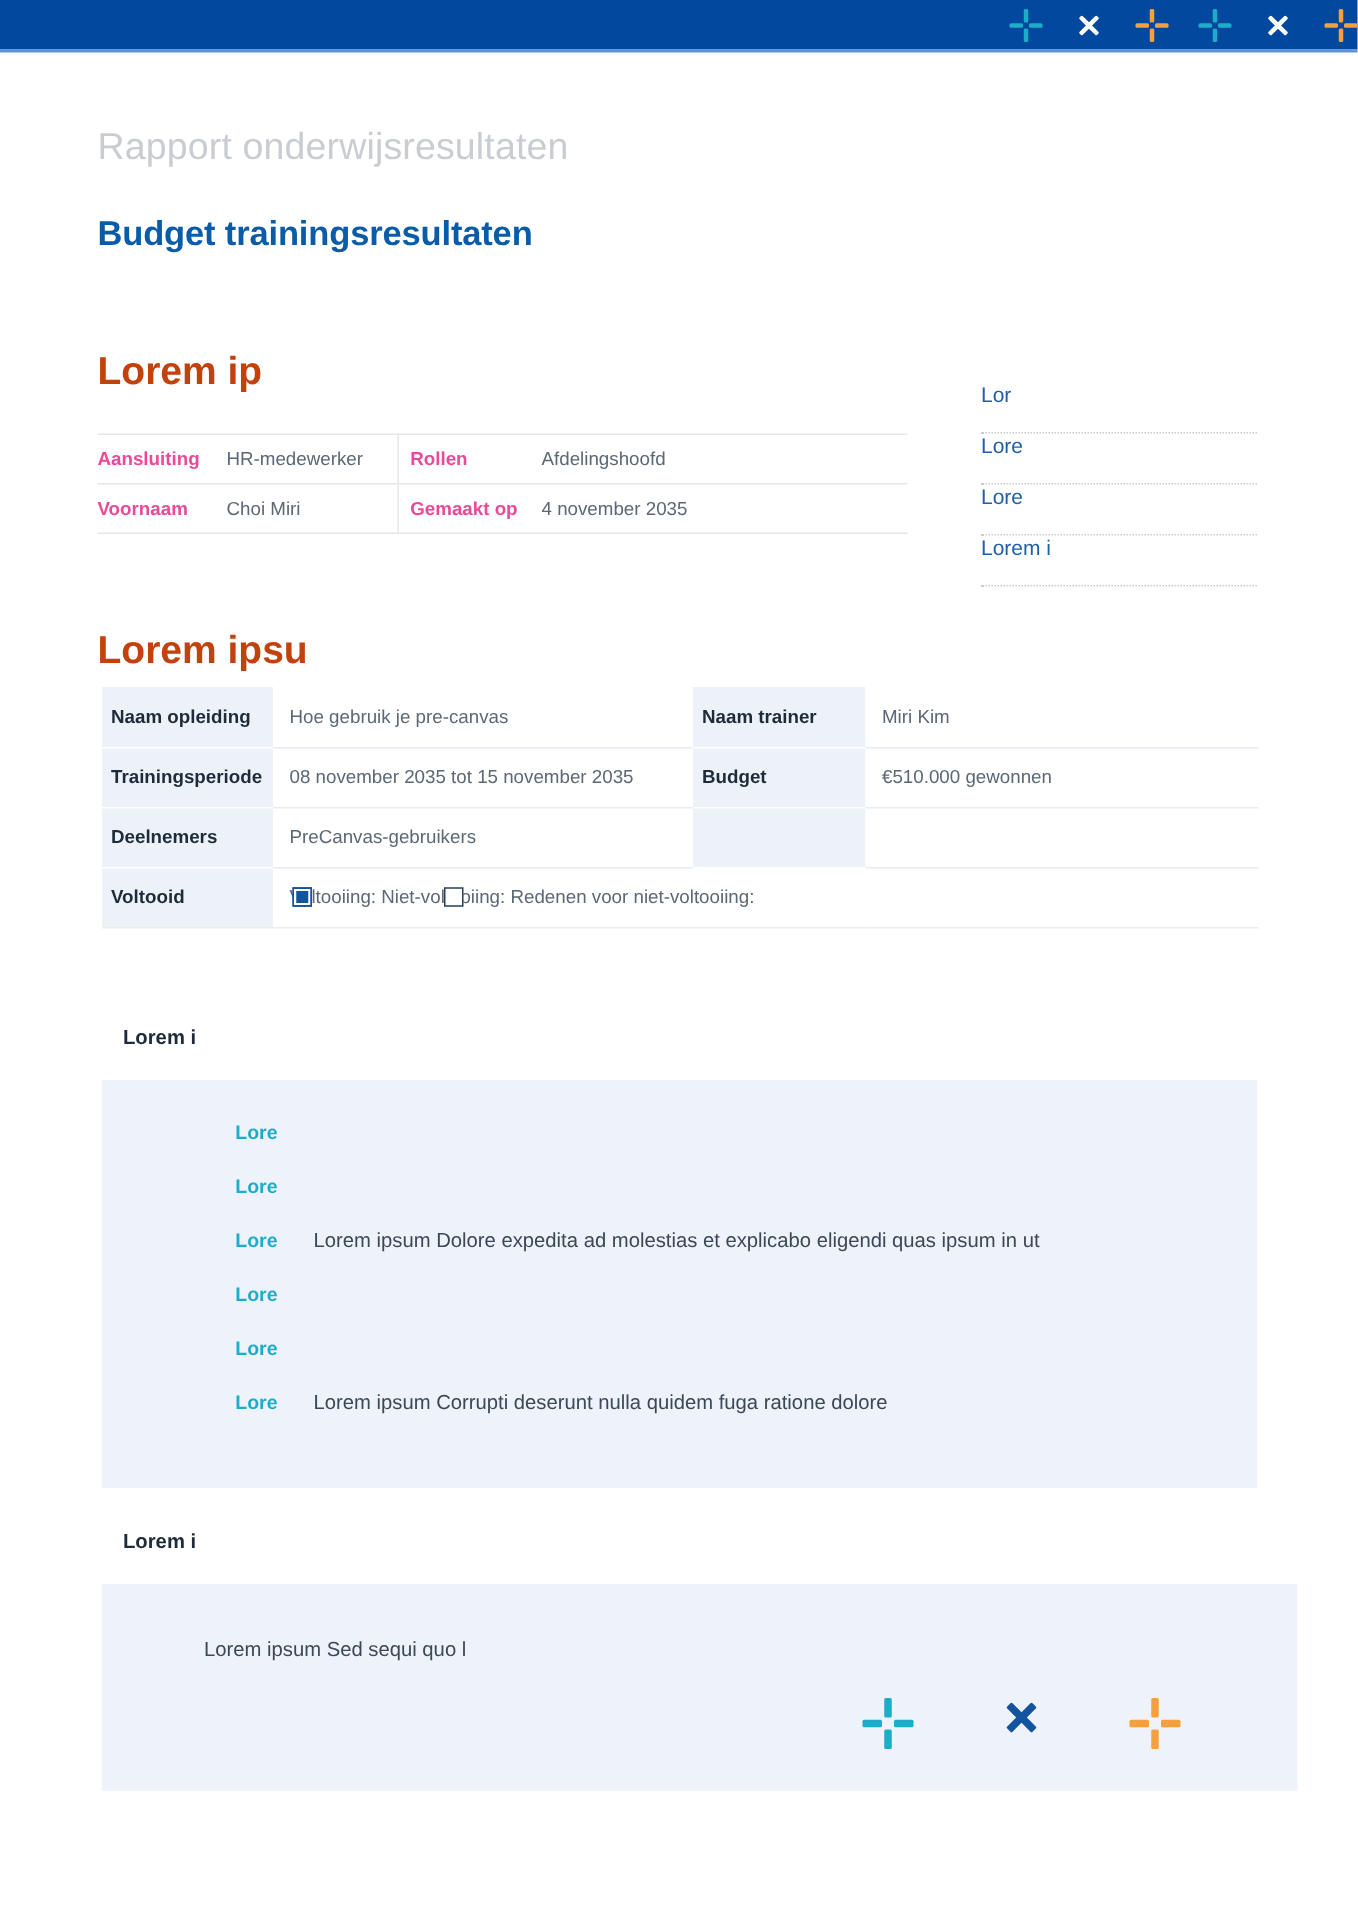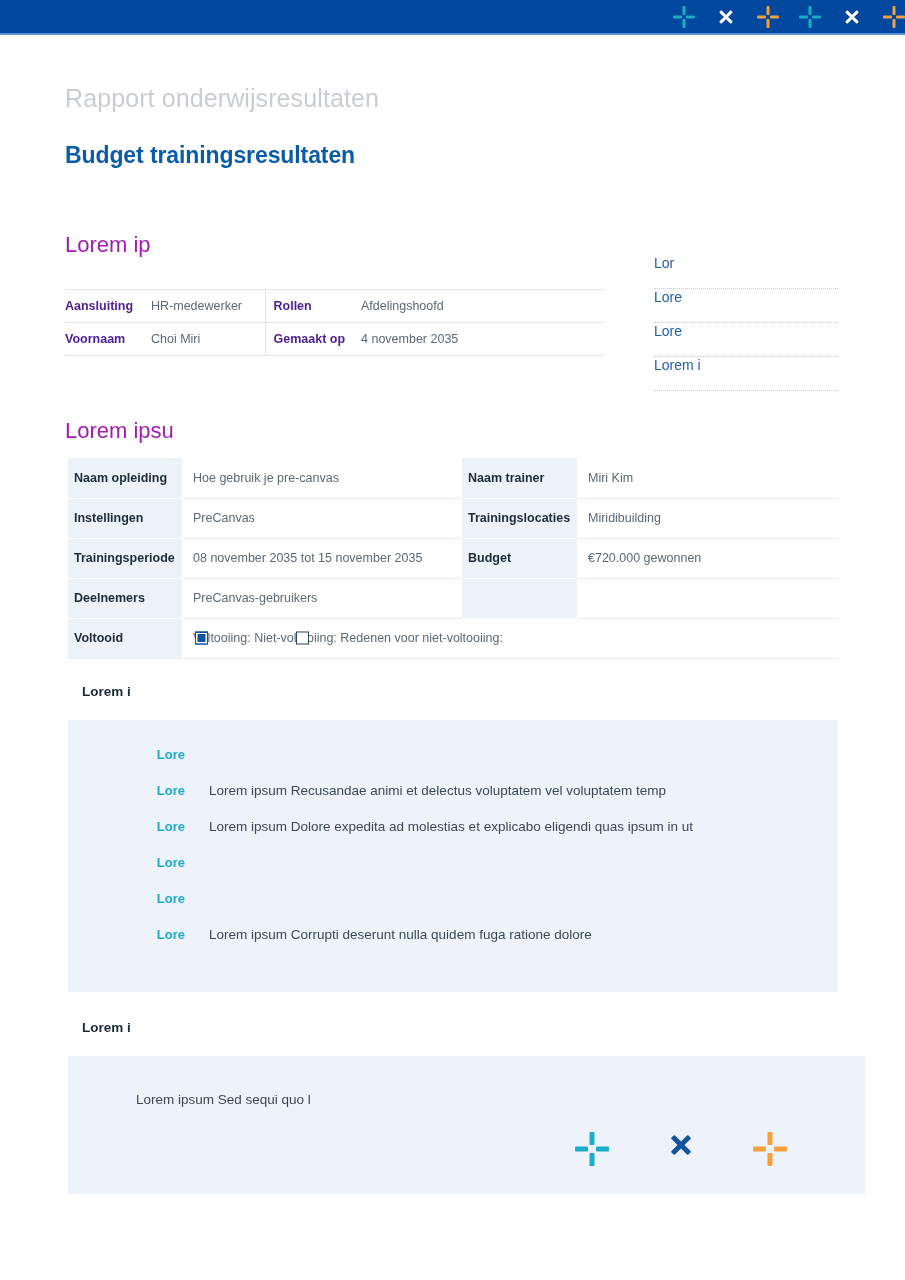--- a/index.html
+++ b/index.html
@@ -89,23 +89,23 @@
     left: 65px; top: 109px;
     font-size: 23px;
     font-weight: 700;
     color: #0a5ca8;
     letter-spacing: -0.1px;
     white-space: nowrap;
   }
 
   .sec-title {
     position: absolute;
-    font-size: 22px;
-    font-weight: 400;
-    color: #a21caf;
+    font-size: 26px;
+    font-weight: 700;
+    color: #c2410c;
     white-space: nowrap;
   }
   .sec-title.s1 { left: 65px; top: 199px; }
   .sec-title.s2 { left: 65px; top: 385px; }
 
   
   .tbl1 {
     position: absolute;
     left: 65px; top: 256px;
     width: 540px;
@@ -115,21 +115,21 @@
   .tbl1 td {
     height: 33px;
     font-size: 12.5px;
     border-top: 1px solid #e3e7ec;
     border-bottom: 1px solid #e3e7ec;
     vertical-align: middle;
     padding: 0;
   }
   .tbl1 td.k {
     font-weight: 700;
-    color: #4c1d95;
+    color: #ec4899;
     font-size: 12.5px;
     white-space: nowrap;
     margin-left: 35px;
   }
   .tbl1 td.v {
     color: #5c6875;
     font-weight: 400;
     padding-left: 8px;
   }
   .tbl1 .c1 { width: 78px; }
@@ -356,30 +356,24 @@
 
   <table class="tbl2">
     <tbody id="tbl2-body">
         <tr>
           <td class="k ka">Naam opleiding</td>
           <td class="v va">Hoe gebruik je pre-canvas</td>
           <td class="k kb">Naam trainer</td>
           <td class="v vb">Miri Kim</td>
         </tr>
         <tr>
-          <td class="k ka">Instellingen</td>
-          <td class="v va">PreCanvas</td>
-          <td class="k kb">Trainingslocaties</td>
-          <td class="v vb">Miridibuilding</td>
-        </tr>
-        <tr>
           <td class="k ka">Trainingsperiode</td>
           <td class="v va">08 november 2035 tot 15 november 2035</td>
           <td class="k kb">Budget</td>
-          <td class="v vb">€720.000 gewonnen</td>
+          <td class="v vb">€510.000 gewonnen</td>
         </tr>
         <tr>
           <td class="k ka">Deelnemers</td>
           <td class="v va">PreCanvas-gebruikers</td>
           <td class="blank kb"></td>
           <td class="blank2 vb"></td>
         </tr>
         <tr class="last">
           <td class="k ka">Voltooid</td>
           <td class="v volt-cell" colspan="3"><span class="volt-text">Voltooiing: Niet-voltooiing: Redenen voor niet-voltooiing:</span><span class="cb c-a checked"></span><span class="cb c-b"></span></td>
@@ -388,21 +382,20 @@
   </table>
 
   <div class="sub-title t1">Lorem i</div>
   <div class="panel p1">
     <div class="bullet-rows" id="bullet-rows">
         <div class="bullet">
           <div class="lbl">Lore</div>
         </div>
         <div class="bullet">
           <div class="lbl">Lore</div>
-          <div class="txt">Lorem ipsum Recusandae animi et delectus voluptatem vel voluptatem temp</div>
         </div>
         <div class="bullet">
           <div class="lbl">Lore</div>
           <div class="txt">Lorem ipsum Dolore expedita ad molestias et explicabo eligendi quas ipsum in ut</div>
         </div>
         <div class="bullet">
           <div class="lbl">Lore</div>
         </div>
         <div class="bullet">
           <div class="lbl">Lore</div>

